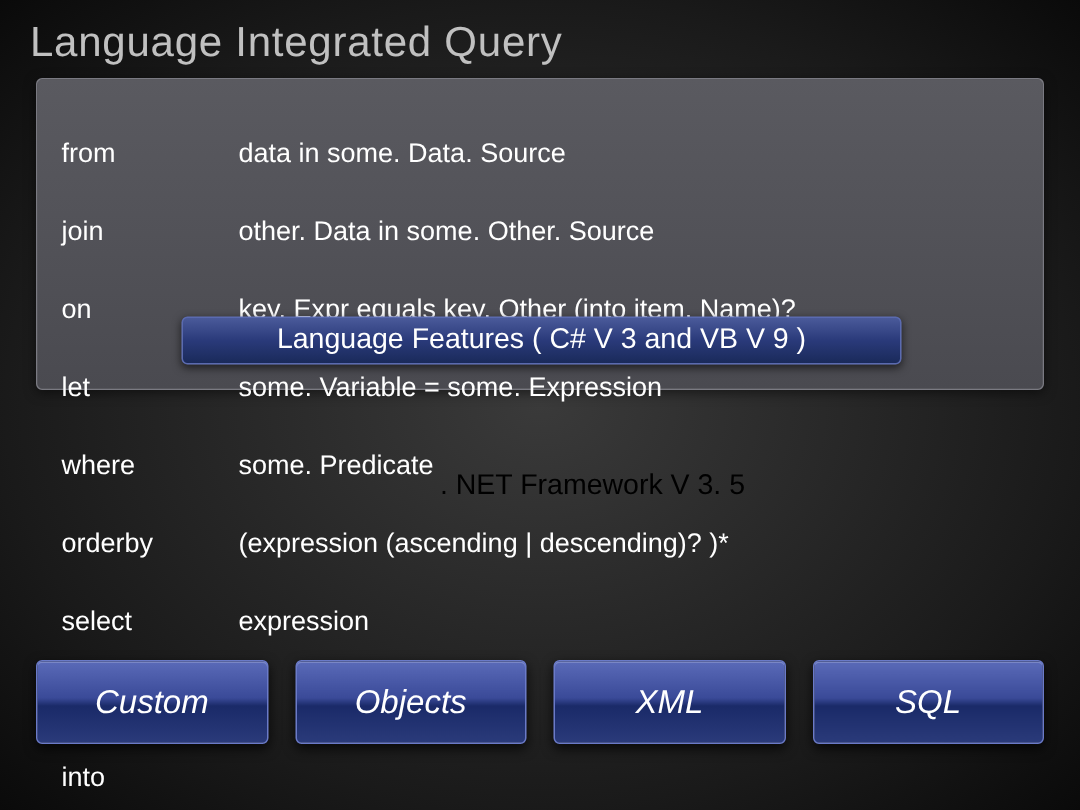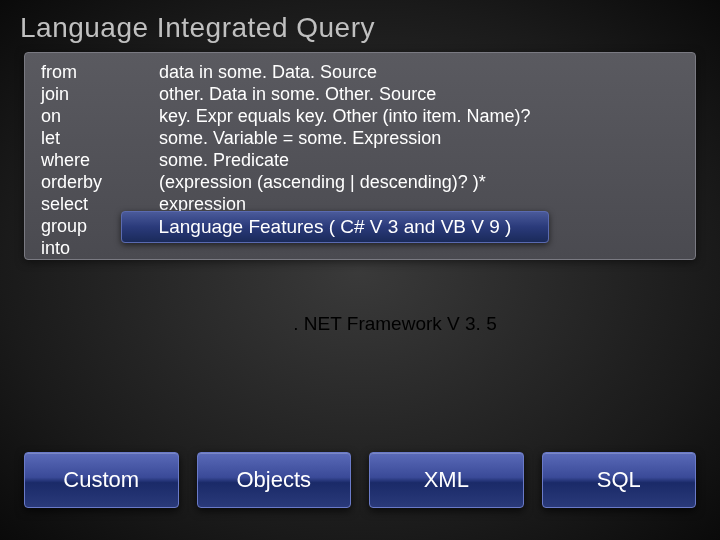--- a/index.html
+++ b/index.html
@@ -26,32 +26,33 @@
     padding: 8px 16px;
     box-shadow: 0 2px 8px rgba(0,0,0,0.5);
     position: relative;
     height: 208px;
   }
   .code-row {
     display: flex;
     font-size: 18px;
     line-height: 22px;
     color: #ffffff;
+    margin-top: 30px;
   }
   .kw {
     width: 118px;
     flex-shrink: 0;
     color: #ffffff;
   }
   .expr { color: #ffffff; }
   .lang-bar {
     position: absolute;
     left: 96px;
     top: 158px;
-    width: 428px;
+    width: 480px;
     background: linear-gradient(to bottom, #4a5a9a 0%, #2a3a7a 50%, #1a2a5a 100%);
     border: 1px solid #5a6ab0;
     border-radius: 4px;
     color: #ffffff;
     text-align: center;
     font-size: 19px;
     padding: 4px 0;
     box-shadow: 0 2px 6px rgba(0,0,0,0.6);
   }
   .fw-bar {
@@ -60,24 +61,25 @@
     top: 313px;
     width: 350px;
     color: #000000;
     font-size: 19px;
     text-align: center;
   }
   .bottom-row {
     position: absolute;
     left: 24px;
     right: 24px;
-    bottom: 32px;
+    bottom: 44px;
     display: flex;
     justify-content: center;
     gap: 18px;
+    font-style: italic;
   }
   .pill {
     flex: 1;
     background: linear-gradient(to bottom, #5a6ab8 0%, #3a4a98 45%, #1a2a68 55%, #2a3a7a 100%);
     border: 1px solid #6a7ac8;
     border-radius: 4px;
     color: #ffffff;
     text-align: center;
     font-size: 22px;
     padding: 14px 0;

